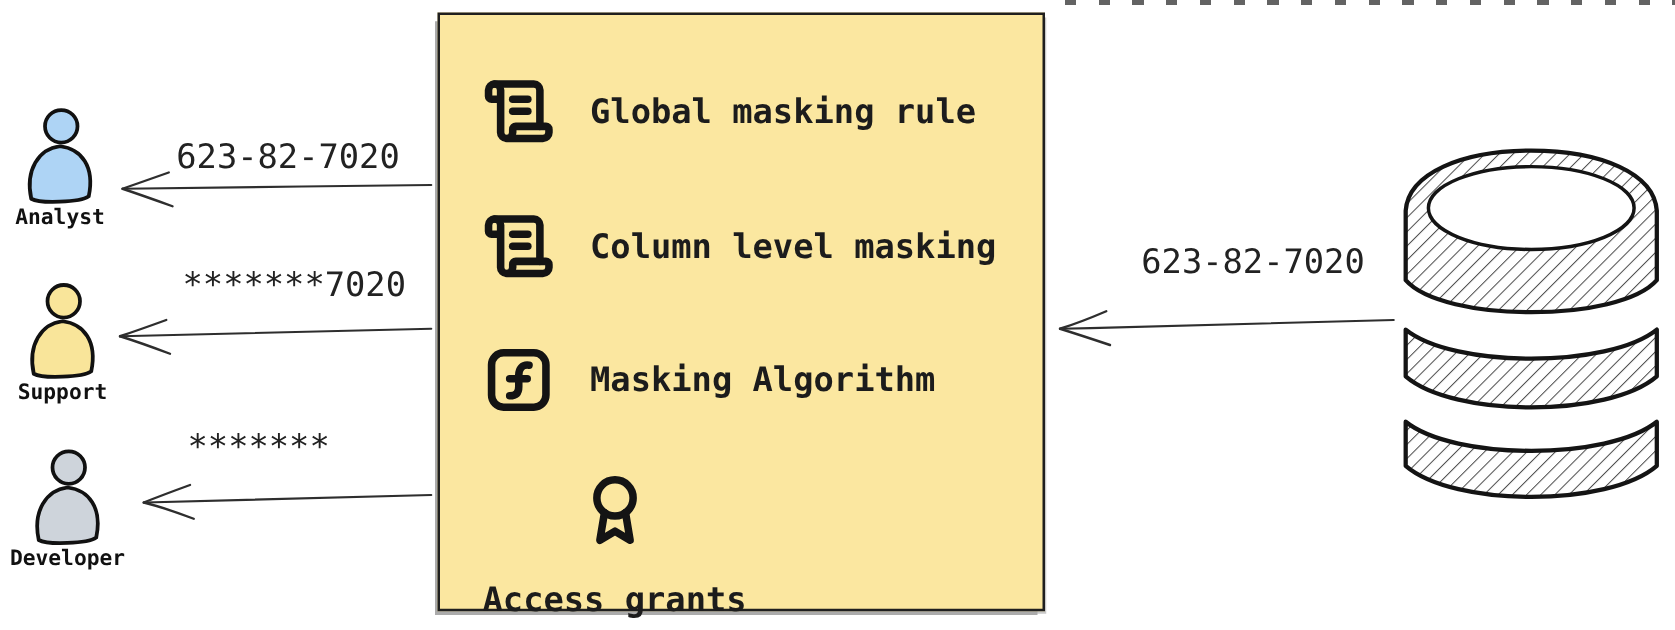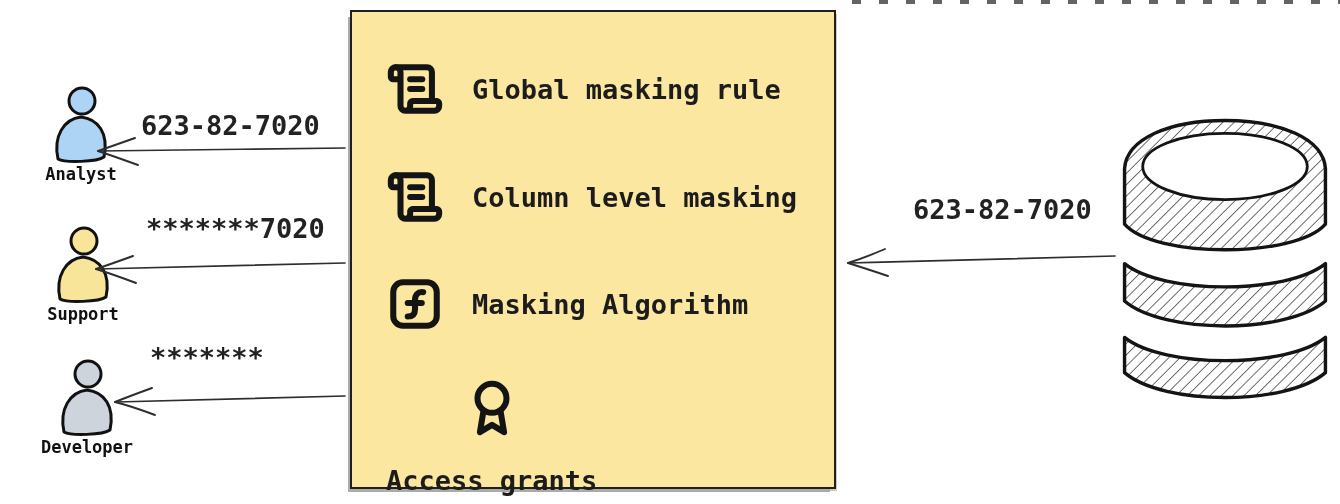--- a/index.html
+++ b/index.html
@@ -9,31 +9,31 @@
     font-family:"DejaVu Sans Mono","Liberation Mono",monospace;
     color:#1c1c1c;
   }
   
   .top-dashes{
     position:absolute;left:852px;top:0;width:488px;height:4px;
     background:repeating-linear-gradient(to right,#3c3c3c 0 9px,transparent 9px 27px);
     opacity:.8;
   }
   
-  .persona{position:absolute;width:96px;text-align:center;padding-left:33px;}
+  .persona{position:absolute;width:96px;text-align:center;}
   .persona svg{display:block;margin:0 auto;}
   .persona .p-label{
     margin-top:0px;font-size:17px;font-weight:bold;letter-spacing:0px;color:#111;
   }
   #persona-analyst{left:0px;top:86px;}
   #persona-support{left:2px;top:226px;}
   #persona-developer{left:6px;top:359px;}
   
   .value-label{
-    position:absolute;font-size:27px;font-weight:bold;color:#222;white-space:pre;
+    position:absolute;font-size:27px;font-weight:normal;color:#222;white-space:pre;
   }
   #val-analyst{left:141px;top:110px;}
   #val-support{left:146px;top:213px;}
   #val-developer{left:150px;top:342px;}
   #val-db{left:913px;top:194px;}
   
   #arrows{position:absolute;left:0;top:0;width:1340px;height:504px;pointer-events:none;}
   #arrows path{fill:none;stroke:#2e2e2e;stroke-linecap:round;}
   .shaft{stroke-width:1.7px;}
   .head{stroke-width:1.9px;}

